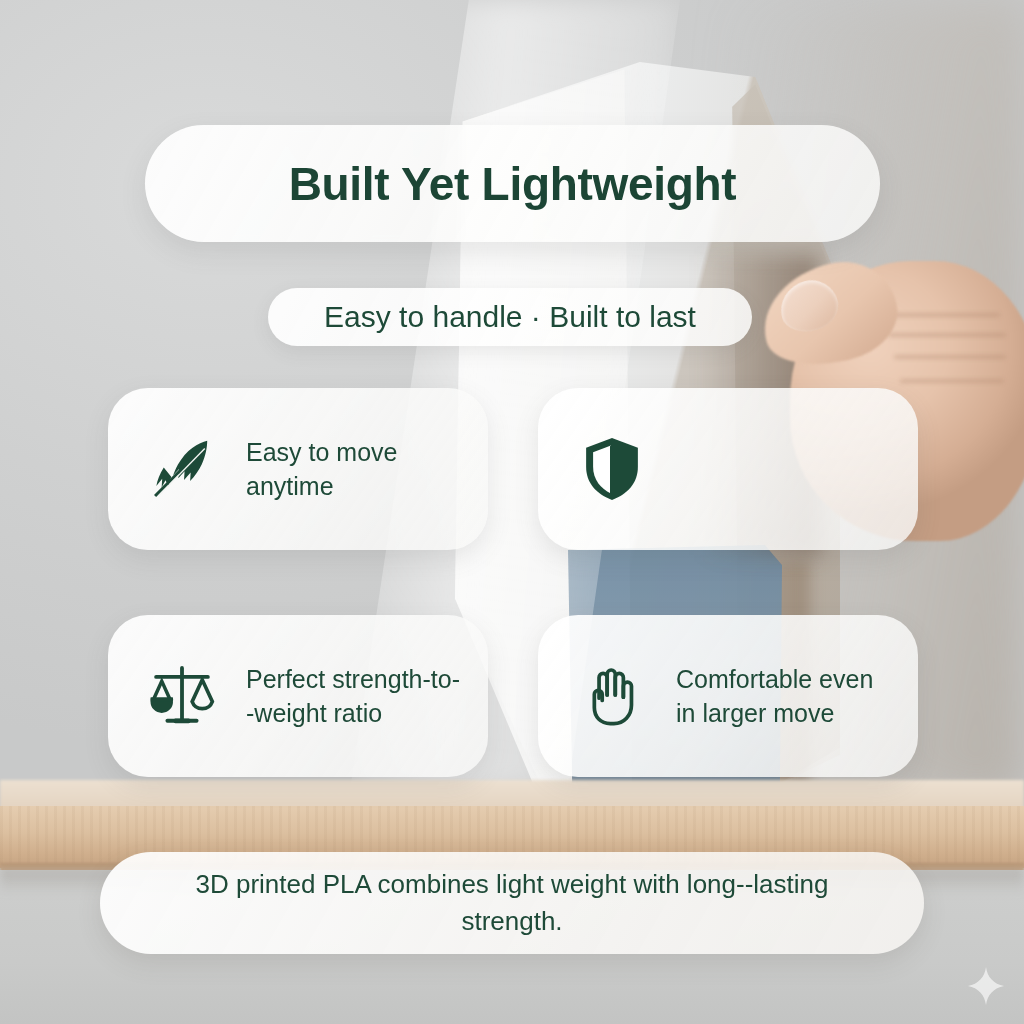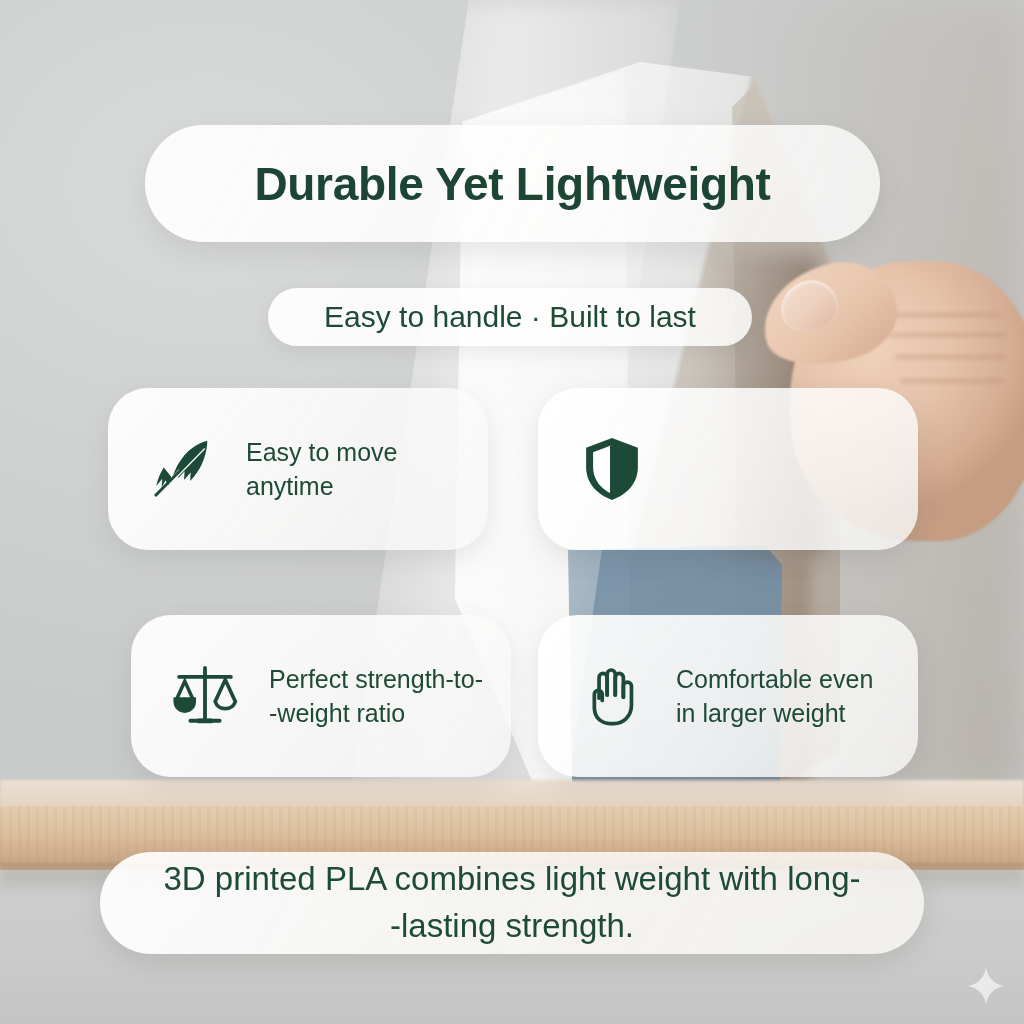--- a/index.html
+++ b/index.html
@@ -169,21 +169,21 @@
     width:380px; height:162px;
     background:linear-gradient(125deg, rgba(255,255,255,.93) 0%, rgba(252,252,251,.88) 50%, rgba(247,247,246,.80) 100%);
     border-radius:40px;
     box-shadow:0 9px 24px rgba(95,95,95,.13);
     display:flex; align-items:center;
     padding:0 26px 0 36px;
     gap:26px;
   }
   .card-1 { left:108px; top:388px; }
   .card-2 { left:538px; top:388px; }
-  .card-3 { left:108px; top:615px;margin-left:23px; }
+  .card-3 { left:108px; top:615px; }
   .card-4 { left:538px; top:615px; }
 
   .card-icon {
     flex:0 0 auto; width:76px; height:76px;
     display:flex; align-items:center; justify-content:center;
   }
   .card-icon svg { width:72px; height:72px; display:block; }
 
   .card-label {
     font-size:25px; line-height:1.38; color:#1e4a38; font-weight:400;
@@ -192,21 +192,21 @@
 
   .footer-pill {
     position:absolute; left:100px; top:852px; width:824px; height:102px;
     background:linear-gradient(120deg, rgba(255,255,255,.92) 0%, rgba(251,250,248,.88) 50%, rgba(248,246,243,.84) 100%);
     border-radius:52px;
     box-shadow:0 9px 24px rgba(95,85,75,.14);
     display:flex; align-items:center; justify-content:center;
     text-align:center;
   }
   .footer-pill .footer-text {
-    font-size:33px; line-height:1.42; color:#1e4a38; max-width:700px;
+    font-size:26px; line-height:1.42; color:#1e4a38; max-width:700px;
   }
 
   .sparkle {
     position:absolute; right:18px; bottom:18px; width:40px; height:40px;
     opacity:.62;
   }
 </style>
 </head>
 <body>
 
@@ -235,21 +235,21 @@
     <div class="nail"></div>
   </div>
 
   <div class="shelf-top"></div>
   <div class="shelf-face"></div>
   <div class="shelf-edge"></div>
   <div class="floor"></div>
   <div class="shelf-drop"></div>
 
   <div class="title-pill">
-    <span class="title-text">Durable Yet Lightweight</span>
+    <span class="title-text">Built Yet Lightweight</span>
   </div>
 
   <div class="sub-pill">
     <span class="sub-text">Easy to handle · Built to last</span>
   </div>
 
   <div class="grid">
 
     <div class="card card-1">
       <span class="card-icon">
@@ -294,21 +294,21 @@
       <span class="card-icon">
         <svg viewBox="0 0 64 64" aria-hidden="true">
           <g fill="none" stroke="#1d4a38" stroke-width="3.3" stroke-linecap="round" stroke-linejoin="round">
             <path d="M20.5 34V15.5a3.6 3.6 0 0 1 7.2 0V31"></path>
             <path d="M27.7 31V12.5a3.6 3.6 0 0 1 7.2 0V31"></path>
             <path d="M34.9 31V15.5a3.6 3.6 0 0 1 7.2 0V33"></path>
             <path d="M42.1 33v-9.8a3.6 3.6 0 0 1 7.2 0V40c0 9.4-6.6 16.5-15.6 16.5h-3.2c-8.7 0-14.2-6-14.2-14.2V30.5a3.5 3.5 0 0 1 7 0V36"></path>
           </g>
         </svg>
       </span>
-      <span class="card-label">Comfortable even in larger weight</span>
+      <span class="card-label">Comfortable even in larger move</span>
     </div>
 
   </div>
 
   <div class="footer-pill">
     <span class="footer-text">3D printed PLA combines light weight with long--lasting strength.</span>
   </div>
 
   <span class="sparkle">
     <svg viewBox="0 0 40 40" aria-hidden="true">

